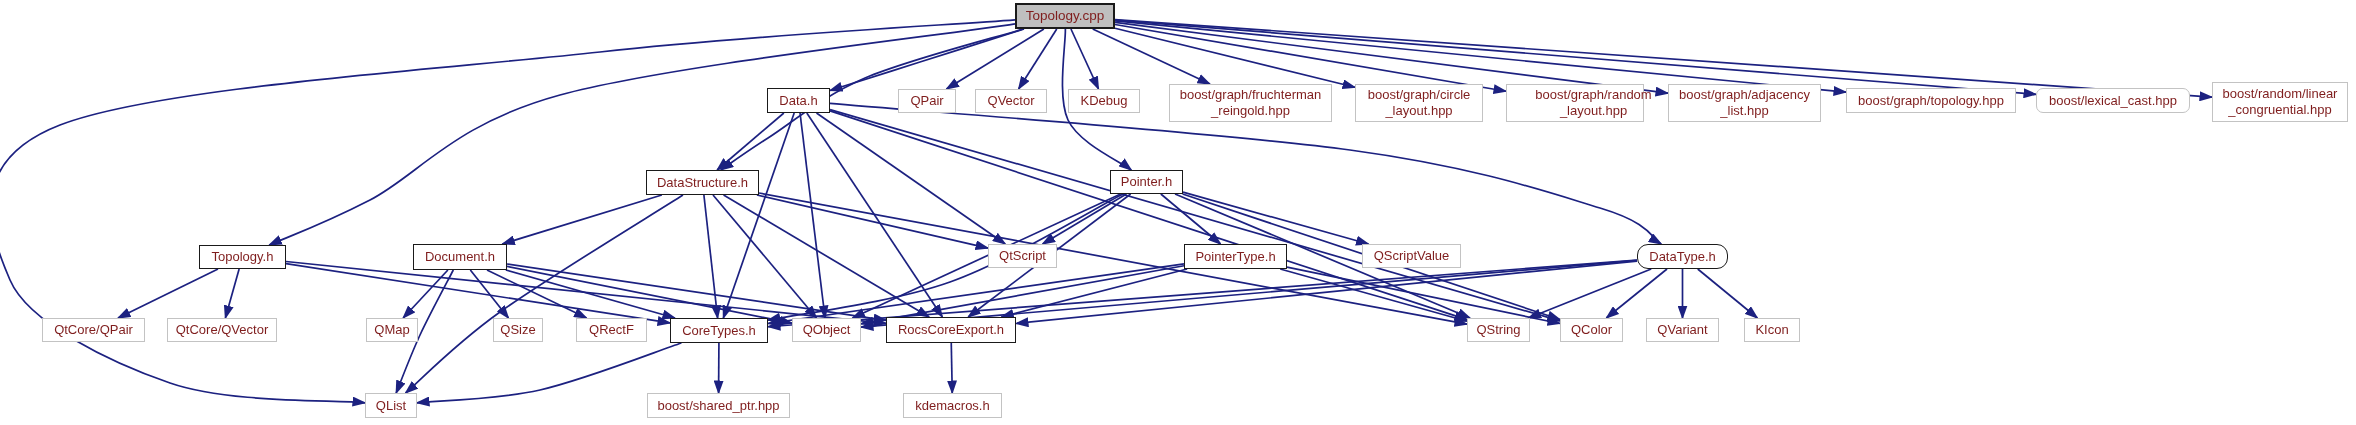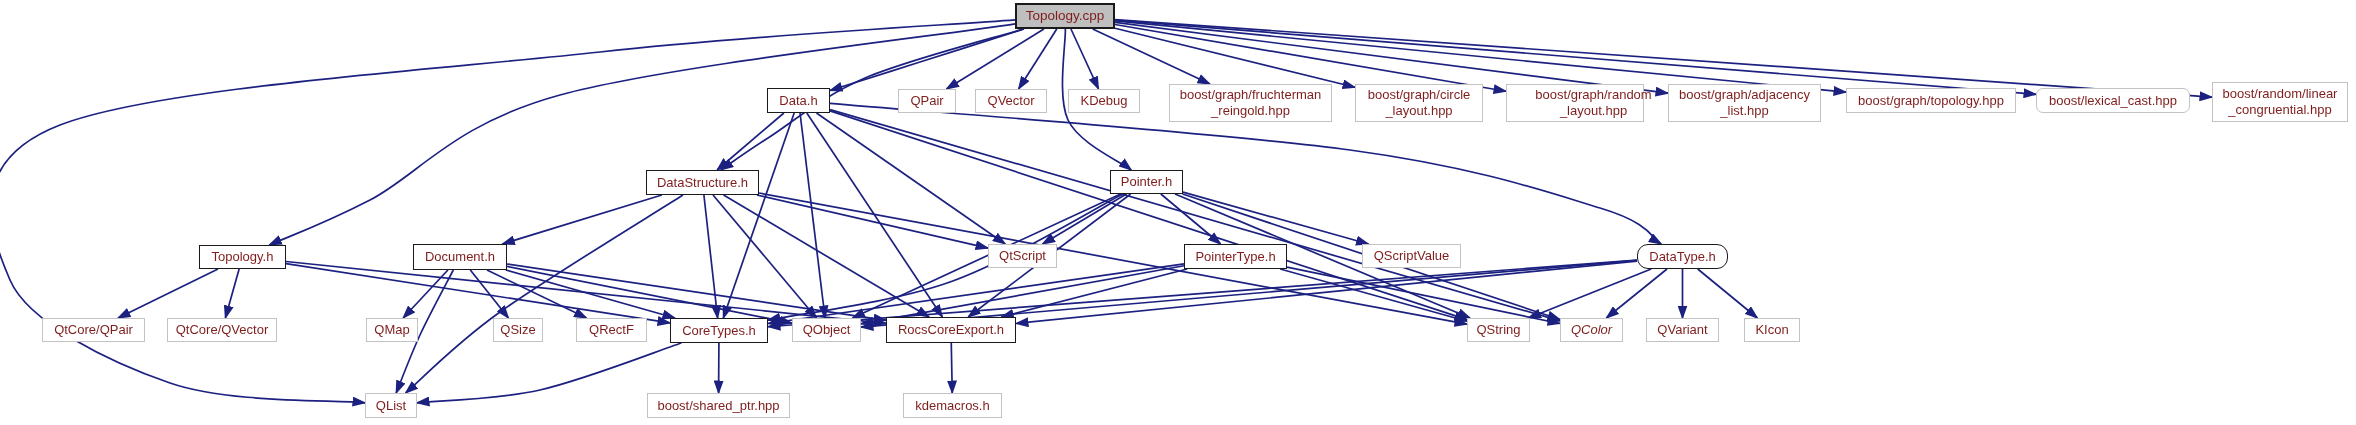--- a/index.html
+++ b/index.html
@@ -122,19 +122,19 @@
     <div class="node doc" style="left: 1637px; top: 244px; width: 91px; height: 25px; border-radius: 11px;">DataType.h</div>
     <div class="node ext" style="left: 42px; top: 318px; width: 103px; height: 24px;">QtCore/QPair</div>
     <div class="node ext" style="left: 167px; top: 318px; width: 110px; height: 24px;">QtCore/QVector</div>
     <div class="node ext" style="left: 366px; top: 318px; width: 52px; height: 24px;">QMap</div>
     <div class="node ext" style="left: 493px; top: 318px; width: 50px; height: 24px;">QSize</div>
     <div class="node ext" style="left: 576px; top: 318px; width: 71px; height: 24px;">QRectF</div>
     <div class="node doc" style="left: 670px; top: 318px; width: 98px; height: 25px;">CoreTypes.h</div>
     <div class="node ext" style="left: 792px; top: 318px; width: 69px; height: 24px;">QObject</div>
     <div class="node doc" style="left: 886px; top: 317px; width: 130px; height: 26px;">RocsCoreExport.h</div>
     <div class="node ext" style="left: 1467px; top: 318px; width: 63px; height: 24px;">QString</div>
-    <div class="node ext" style="left: 1560px; top: 318px; width: 63px; height: 24px; font-style: italic;">QColor</div>
+    <div class="node ext" style="left: 1560px; top: 318px; width: 63px; height: 24px;">QColor</div>
     <div class="node ext" style="left: 1646px; top: 318px; width: 73px; height: 24px;">QVariant</div>
     <div class="node ext" style="left: 1744px; top: 318px; width: 56px; height: 24px;">KIcon</div>
     <div class="node ext" style="left: 365px; top: 393px; width: 52px; height: 25px;">QList</div>
     <div class="node ext" style="left: 647px; top: 393px; width: 143px; height: 25px;">boost/shared_ptr.hpp</div>
     <div class="node ext" style="left: 903px; top: 393px; width: 99px; height: 25px;">kdemacros.h</div>
   </div>
 
 </body></html>

